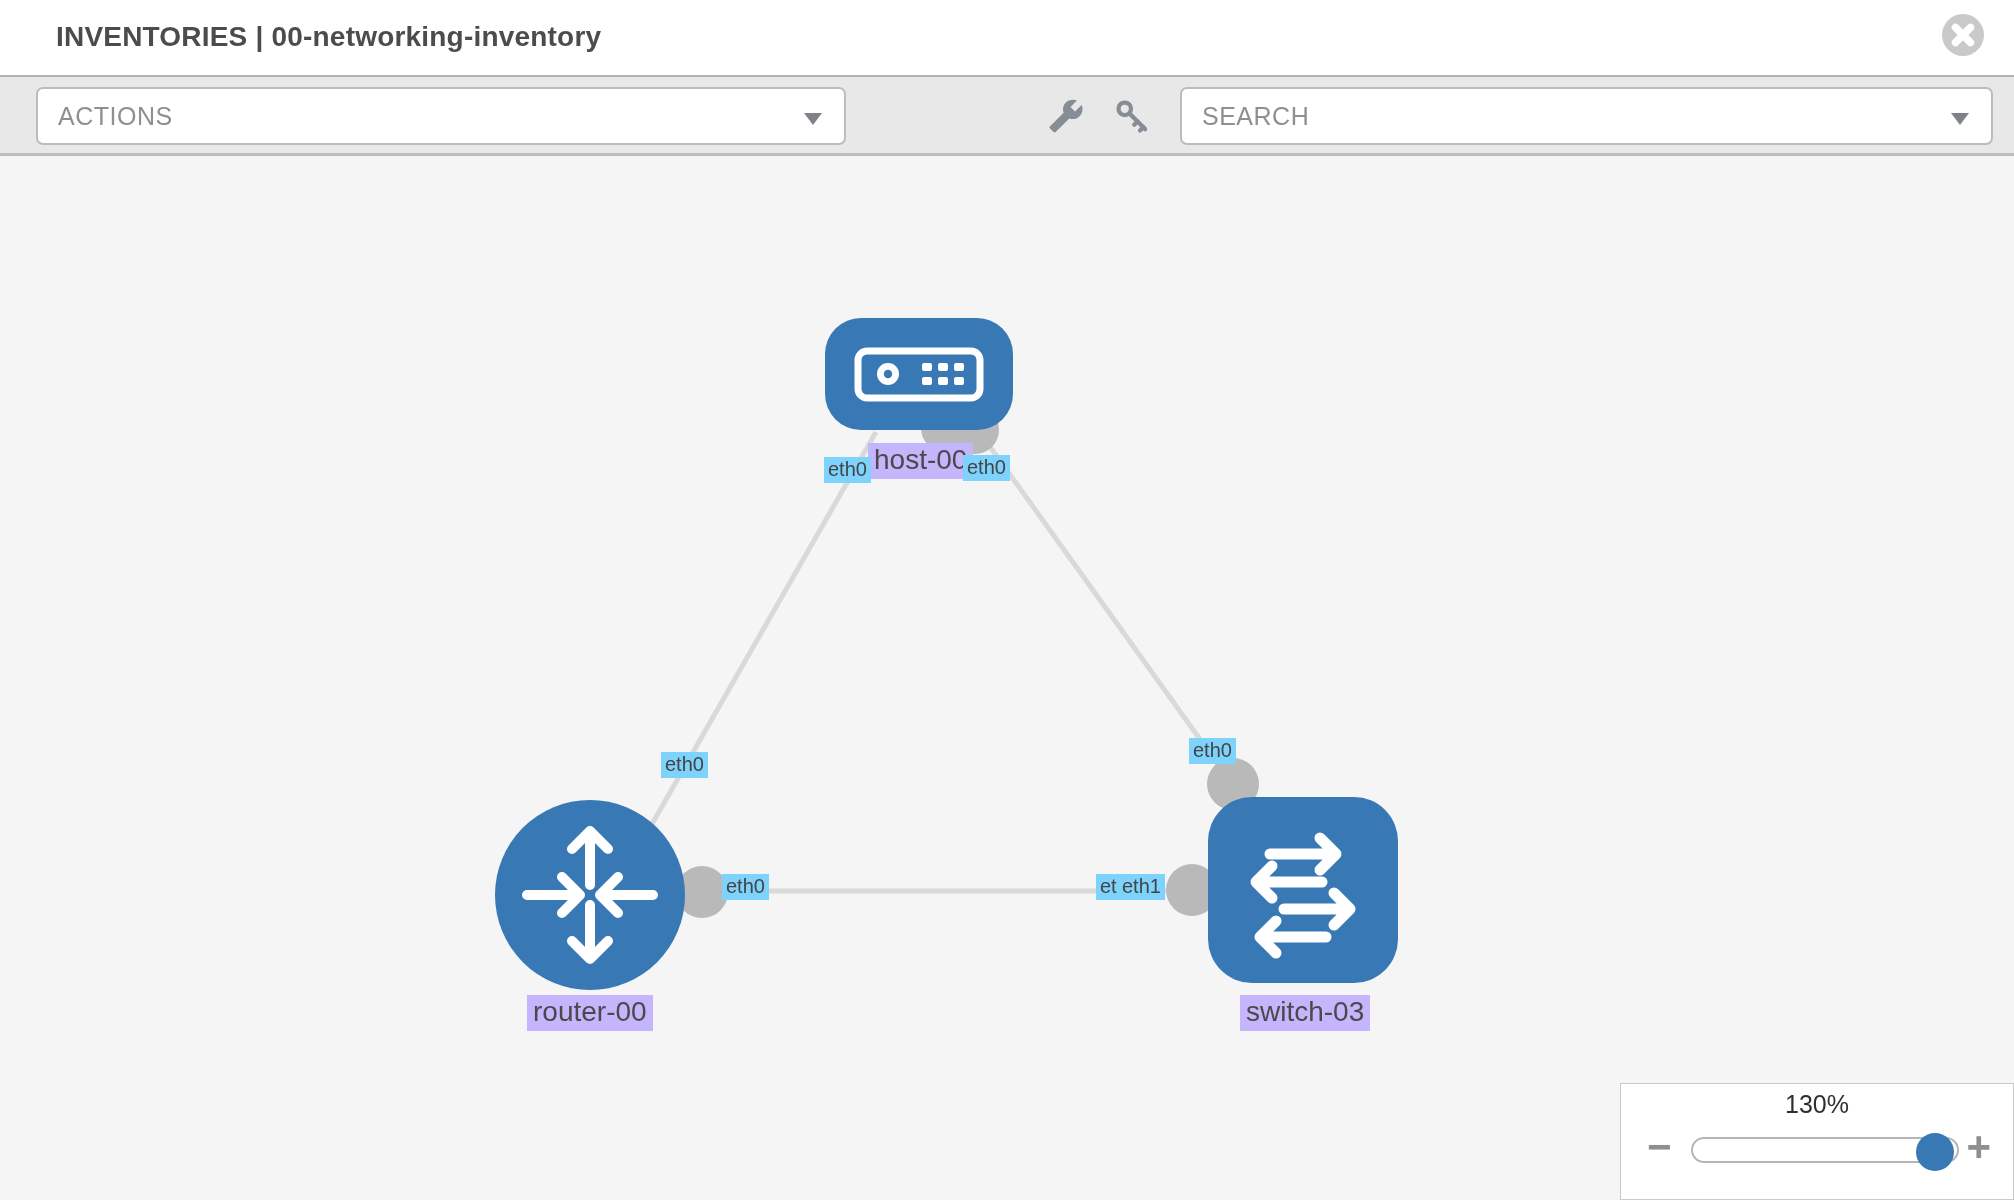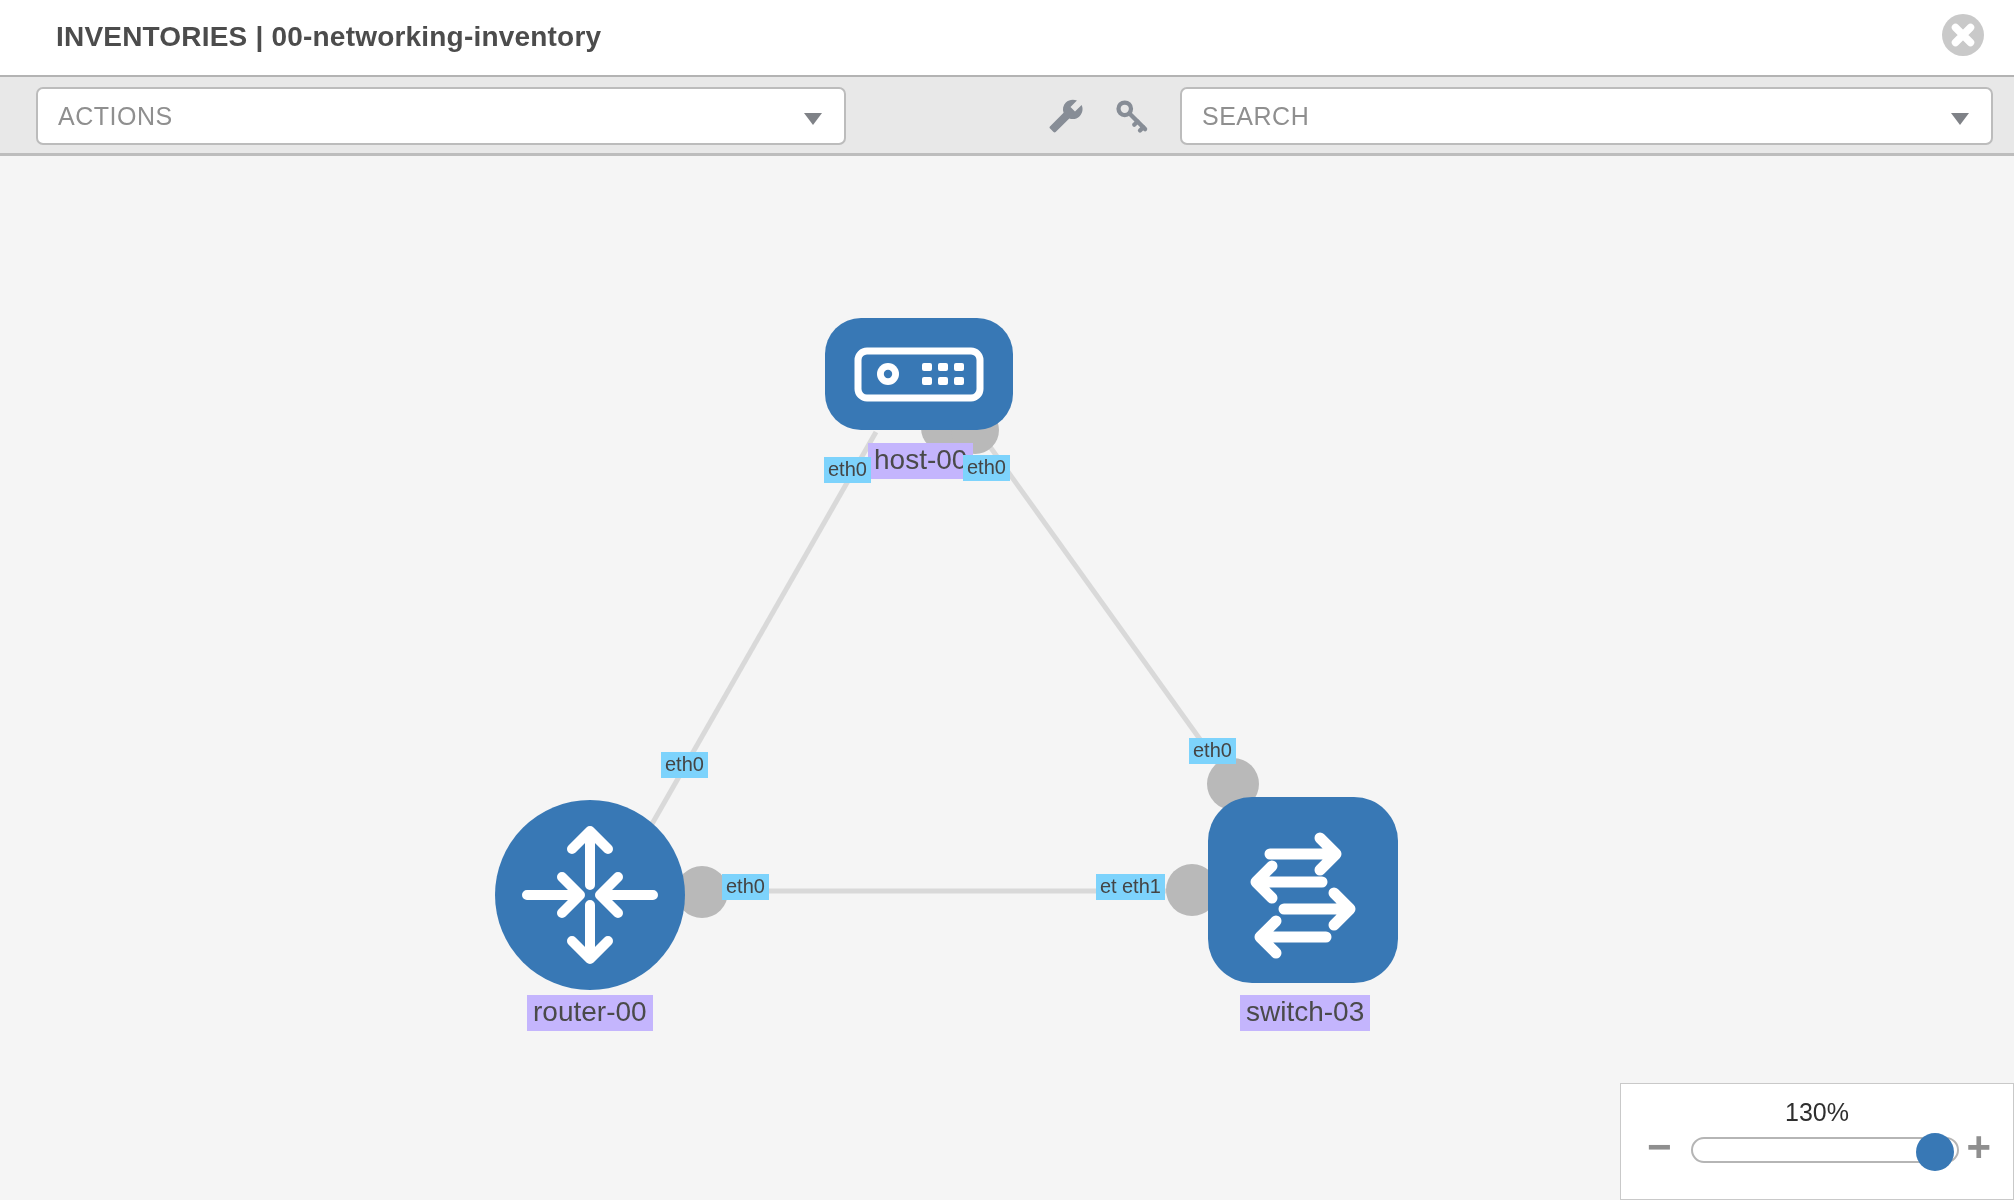--- a/index.html
+++ b/index.html
@@ -34,21 +34,21 @@
 
   
   .canvas{position:absolute;top:156px;left:0;right:0;bottom:0;background:var(--canvas-bg);overflow:hidden;}
   .topology-svg{position:absolute;top:0;left:0;}
 
   .nlabel{position:absolute;background:#c4b5fd;color:var(--label-text);font-size:28px;padding:1px 6px 3px;white-space:nowrap;}
   .ilabel{position:absolute;background:#7dd3fc;color:#444;font-size:20px;padding:1px 4px 2px;white-space:nowrap;}
 
   
   .zoom-panel{position:absolute;right:0;bottom:0;width:394px;height:117px;background:#fff;border:1px solid #c9c9c9;}
-  .zoom-percent{text-align:center;margin-top:14px;font-size:25px;color:#2f2f2f;}
+  .zoom-percent{text-align:center;margin-top:6px;font-size:25px;color:#2f2f2f;}
   .zoom-row{position:absolute;left:0;right:0;top:46px;height:40px;}
   .zoom-minus,.zoom-plus{position:absolute;top:-3px;font-size:42px;font-weight:bold;color:var(--muted-text);
             background:transparent;border:none;cursor:pointer;line-height:40px;padding:0;}
   .zoom-minus{left:26px;}
   .zoom-plus{right:22px;}
   .zoom-track{position:absolute;left:70px;top:7px;width:268px;height:26px;background:#fff;
               border:2px solid #b5b5b5;border-radius:14px;cursor:pointer;}
   .zoom-handle{position:absolute;left:223px;top:-6px;width:38px;height:38px;border-radius:50%;
                background:var(--handle-blue);cursor:grab;}
 </style>

